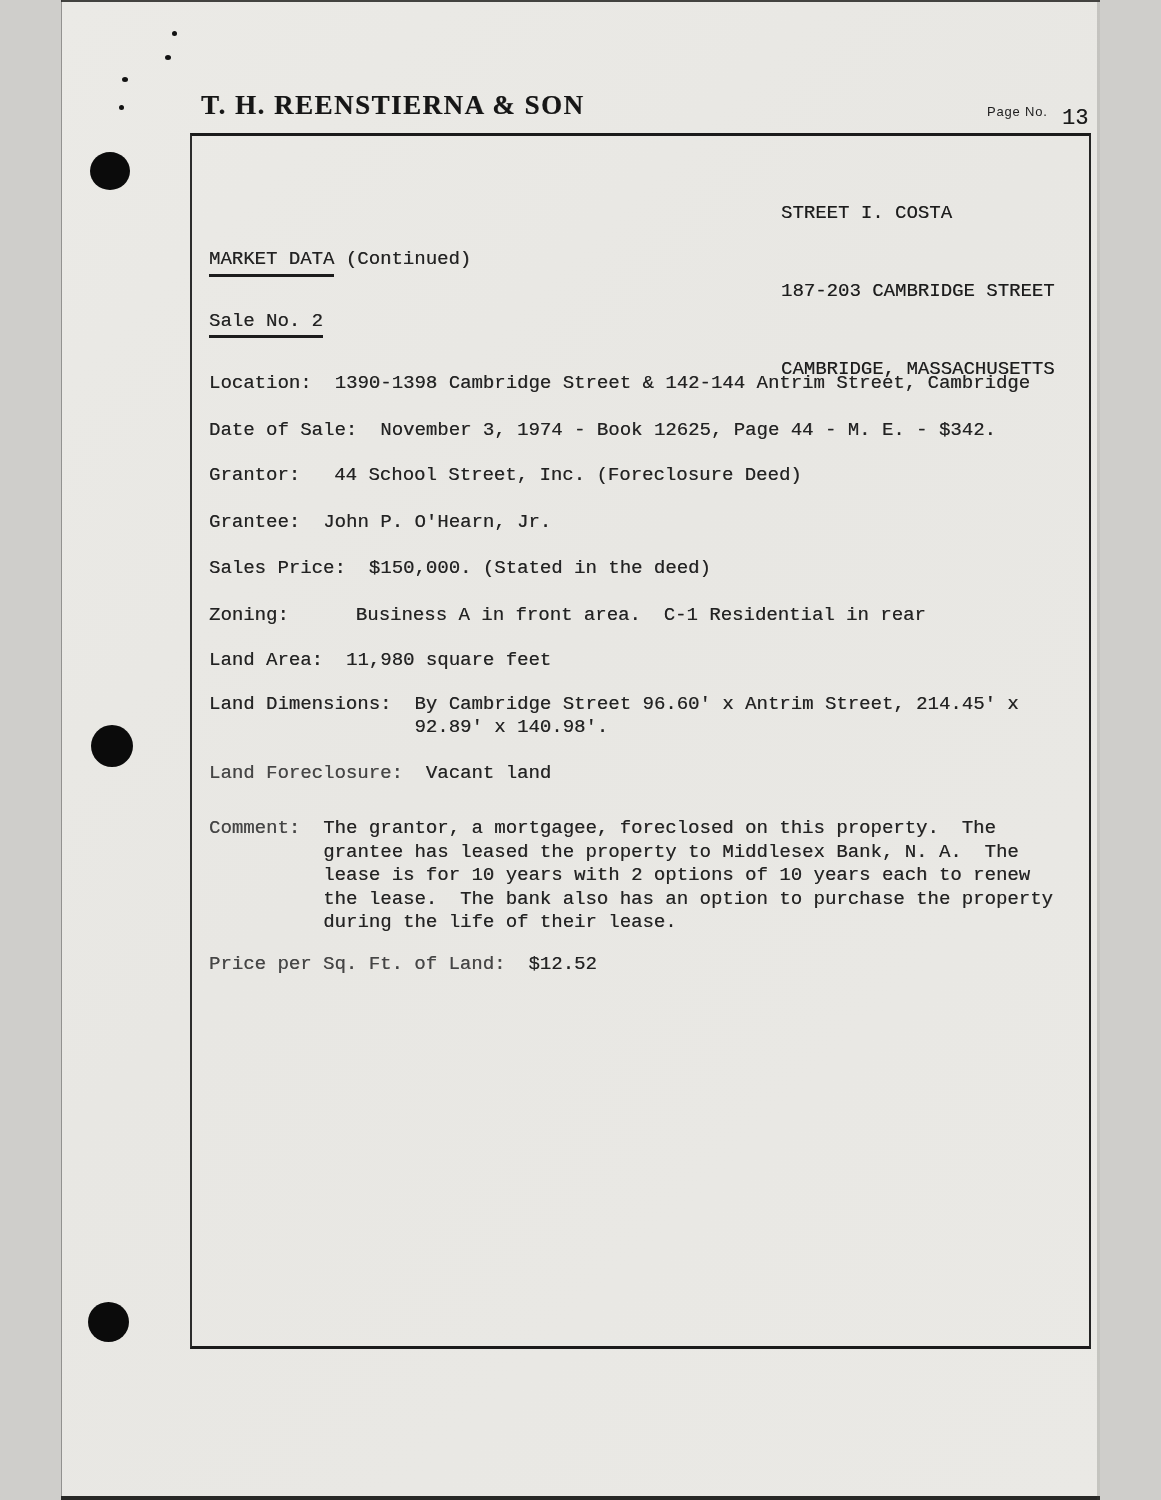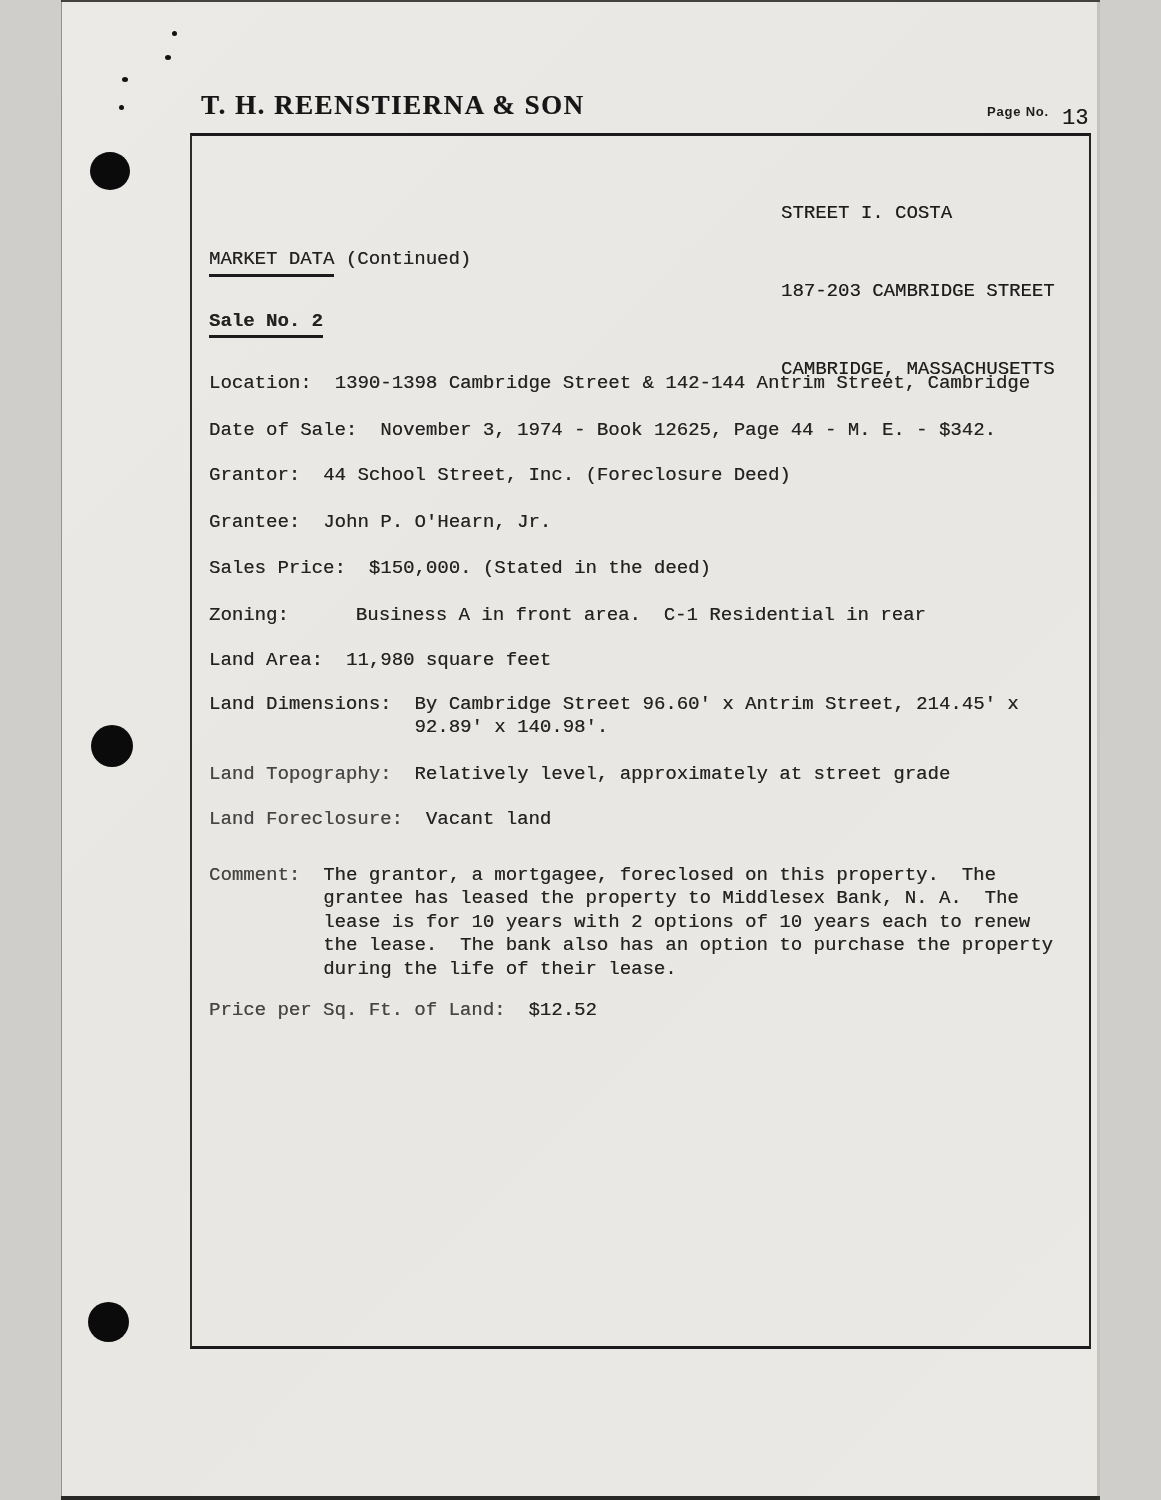--- a/index.html
+++ b/index.html
@@ -25,21 +25,21 @@
 
   .letterhead {
     position: absolute; left: 140px; top: 90px;
     font-family: "Liberation Serif", "DejaVu Serif", serif;
     font-weight: bold; font-size: 27px; letter-spacing: 1.5px; color: #161616;
     text-shadow: 0.4px 0.4px 0.5px rgba(20,20,20,0.5);
   }
   .pageno-label {
     position: absolute; left: 926px; top: 104px;
     font-family: "Liberation Sans", "DejaVu Sans", sans-serif;
-    font-weight: bold; font-size: 13px; letter-spacing: 0.8px; color: #1d1d1d;
+    font-weight: normal; font-size: 13px; letter-spacing: 0.8px; color: #1d1d1d;
   }
   .pageno-value {
     position: absolute; left: 1001px; top: 106px;
     font-size: 22px; color: #1a1a1a;
     text-shadow: 0.4px 0.4px 0.4px rgba(20,20,20,0.5);
   }
 
   .box {
     position: absolute; left: 129px; top: 133px;
     width: 901px; height: 1216px; box-sizing: border-box;
@@ -96,37 +96,37 @@
     <div class="recipient typed">
       <div class="ln">STREET I. COSTA</div>
       <div class="ln">187-203 CAMBRIDGE STREET</div>
       <div class="ln">CAMBRIDGE, MASSACHUSETTS</div>
     </div>
 
     <div class="content typed">
 
       <div class="title-row"><span class="u">MARKET DATA</span><span> (Continued)</span></div>
 
-      <div class="title-row" style="margin-top:33px;font-weight:bold;"><span class="u">Sale No. 2</span></div>
+      <div class="title-row" style="margin-top:33px;"><span class="u">Sale No. 2</span></div>
 
       <div class="row" style="margin-top:34px;align-items:center;">
         <span class="lbl">Location:</span>
         <div class="val">
             <div class="ln">1390-1398 Cambridge Street &amp; 142-144 Antrim Street, Cambridge</div>
           </div>
       </div>
 
       <div class="row" style="margin-top:23px;">
         <span class="lbl">Date of Sale:</span>
         <div class="val">
             <div class="ln">November 3, 1974 - Book 12625, Page 44 - M. E. - $342.</div>
           </div>
       </div>
 
-      <div class="row" style="margin-top:22px;">
+      <div class="row" style="margin-top:22px;gap:11px;">
         <span class="lbl">Grantor:</span>
         <div class="val">
             <div class="ln">44 School Street, Inc. (Foreclosure Deed)</div>
           </div>
       </div>
 
       <div class="row" style="margin-top:23px;">
         <span class="lbl">Grantee:</span>
         <div class="val">
             <div class="ln">John P. O'Hearn, Jr.</div>
@@ -155,26 +155,20 @@
       </div>
 
       <div class="row" style="margin-top:20px;">
         <span class="lbl">Land Dimensions:</span>
         <div class="val">
           <div class="ln">By Cambridge Street 96.60' x Antrim Street, 214.45' x</div>
           <div class="ln">92.89' x 140.98'.</div>
         </div>
       </div>
 
-      <div class="row" style="margin-top:23px;">
-        <span class="lbl faded">Land Topography:</span>
-        <div class="val">
-            <div class="ln">Relatively level, approximately at street grade</div>
-          </div>
-      </div>
 
       <div class="row" style="margin-top:22px;">
         <span class="lbl faded">Land Foreclosure:</span>
         <div class="val">
             <div class="ln">Vacant land</div>
           </div>
       </div>
 
       <div class="row" style="margin-top:32px;">
         <span class="lbl faded">Comment:</span>

